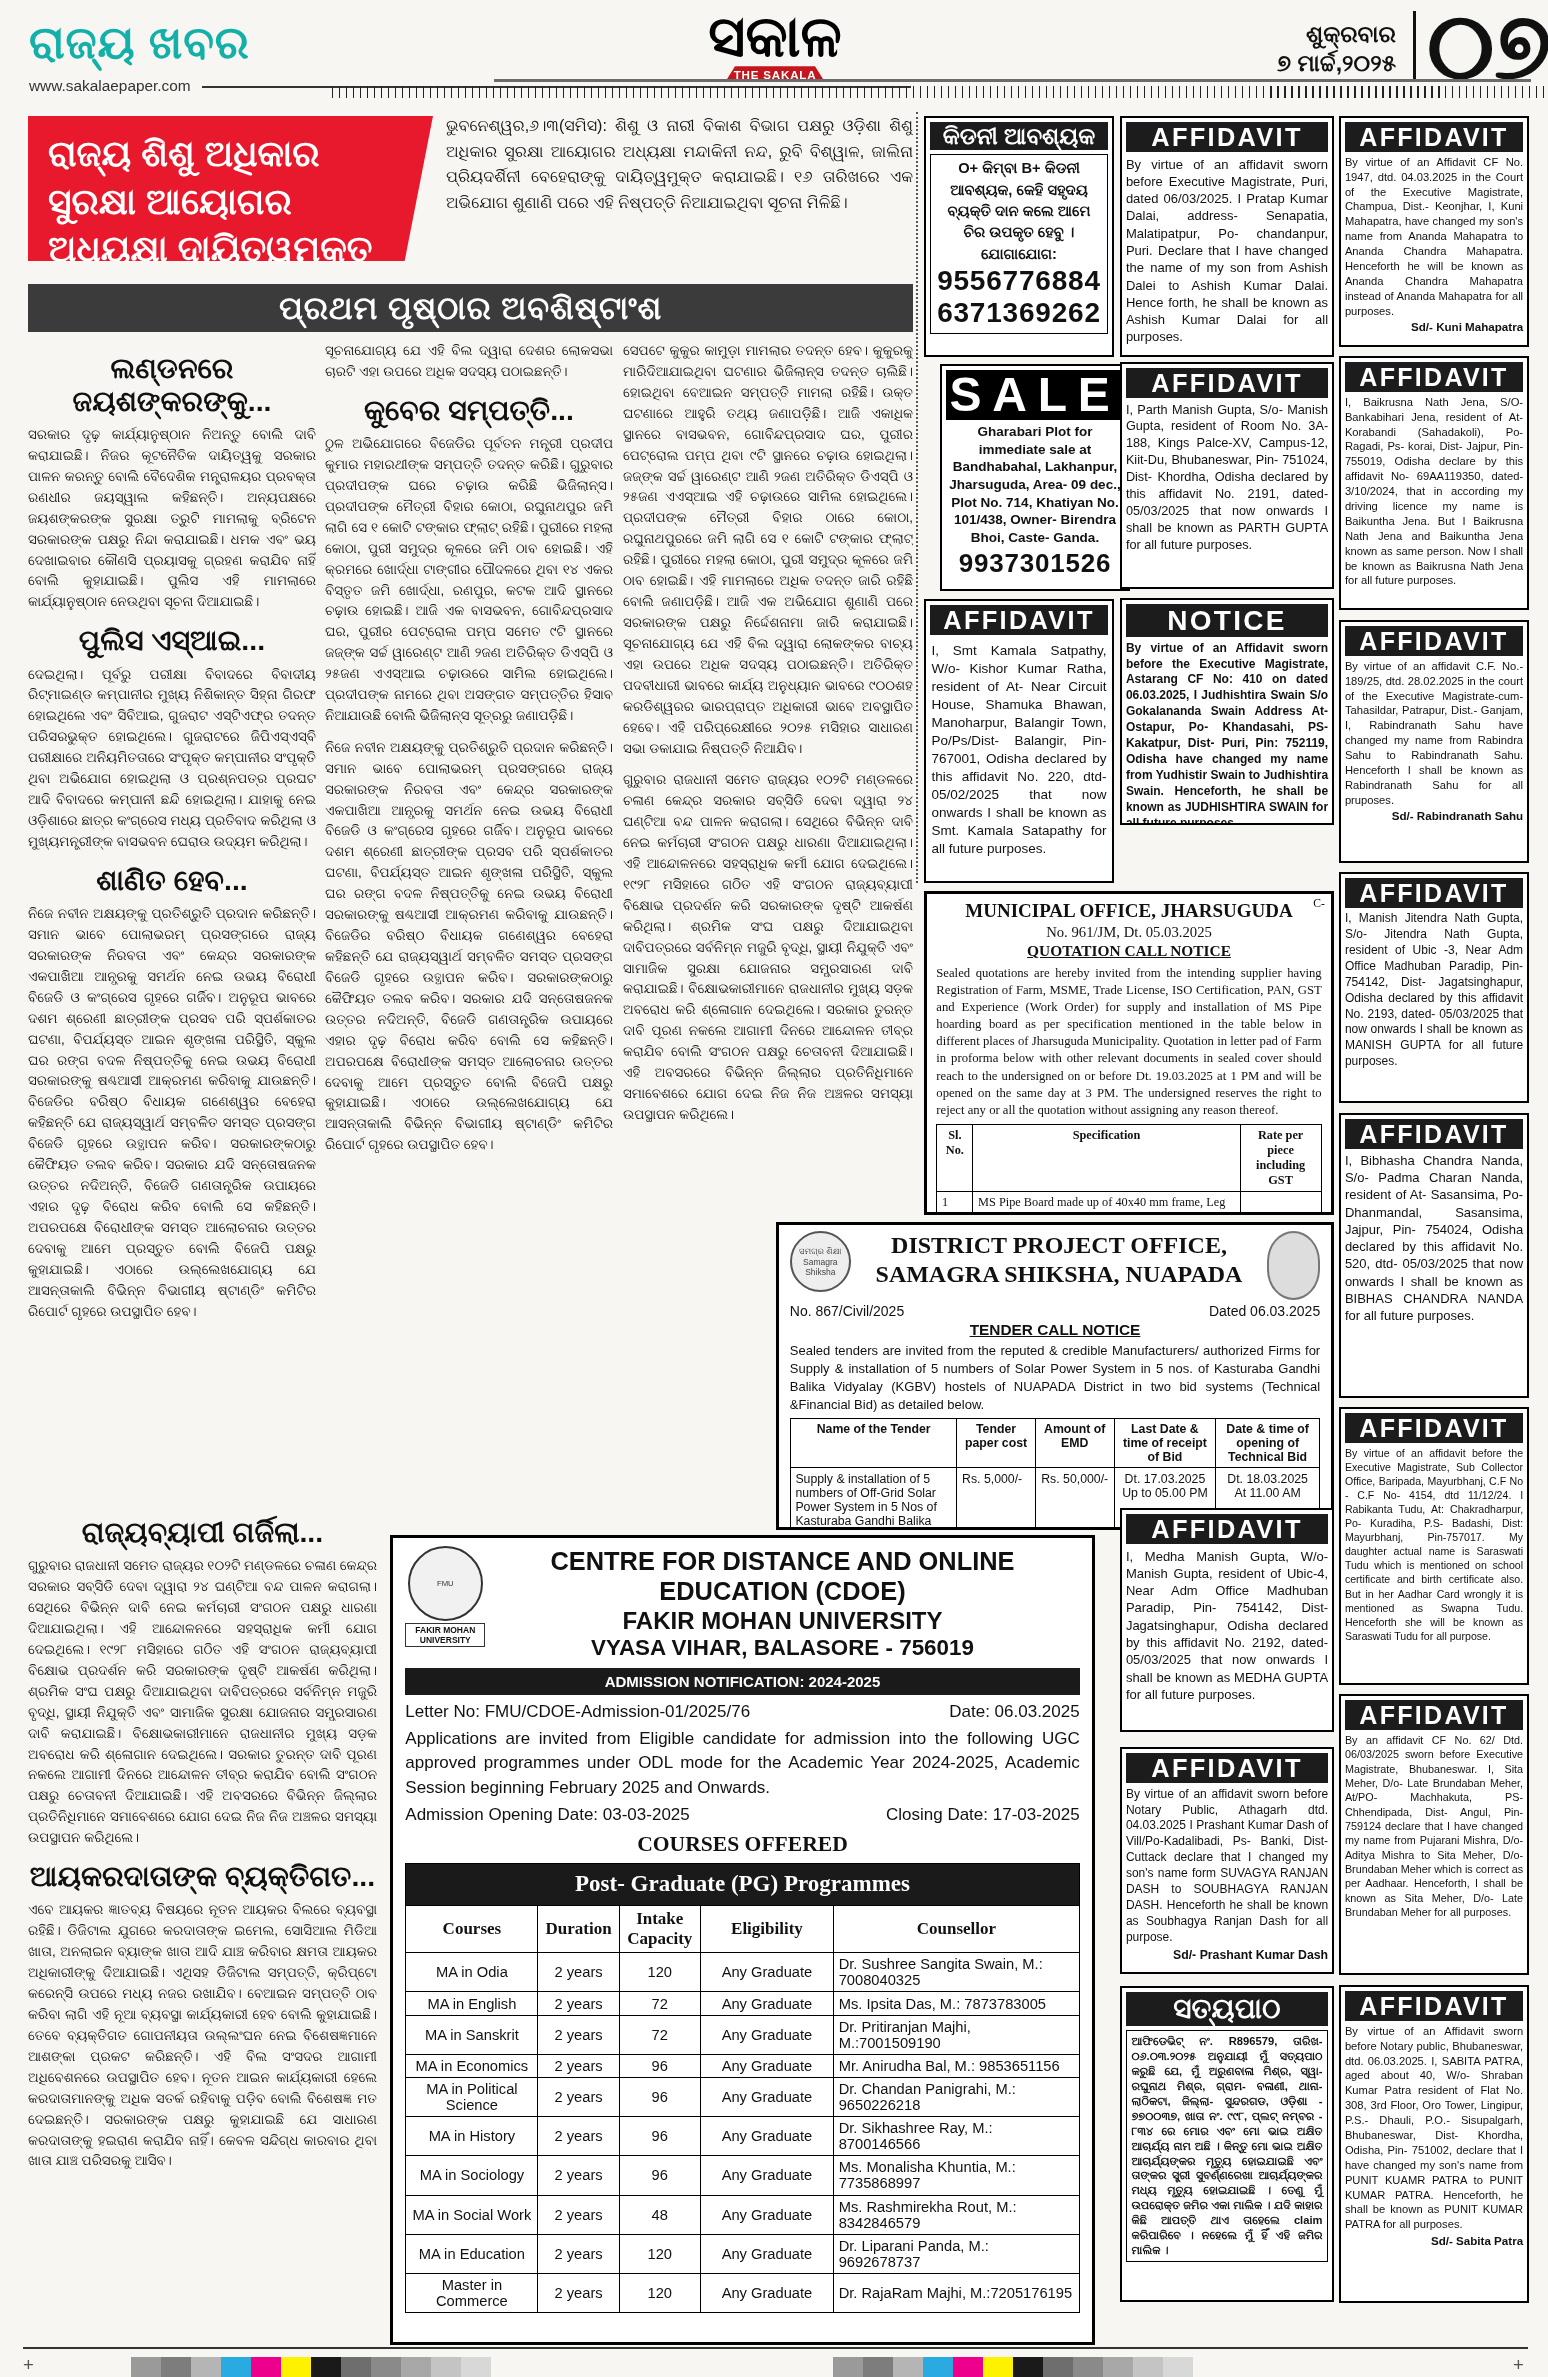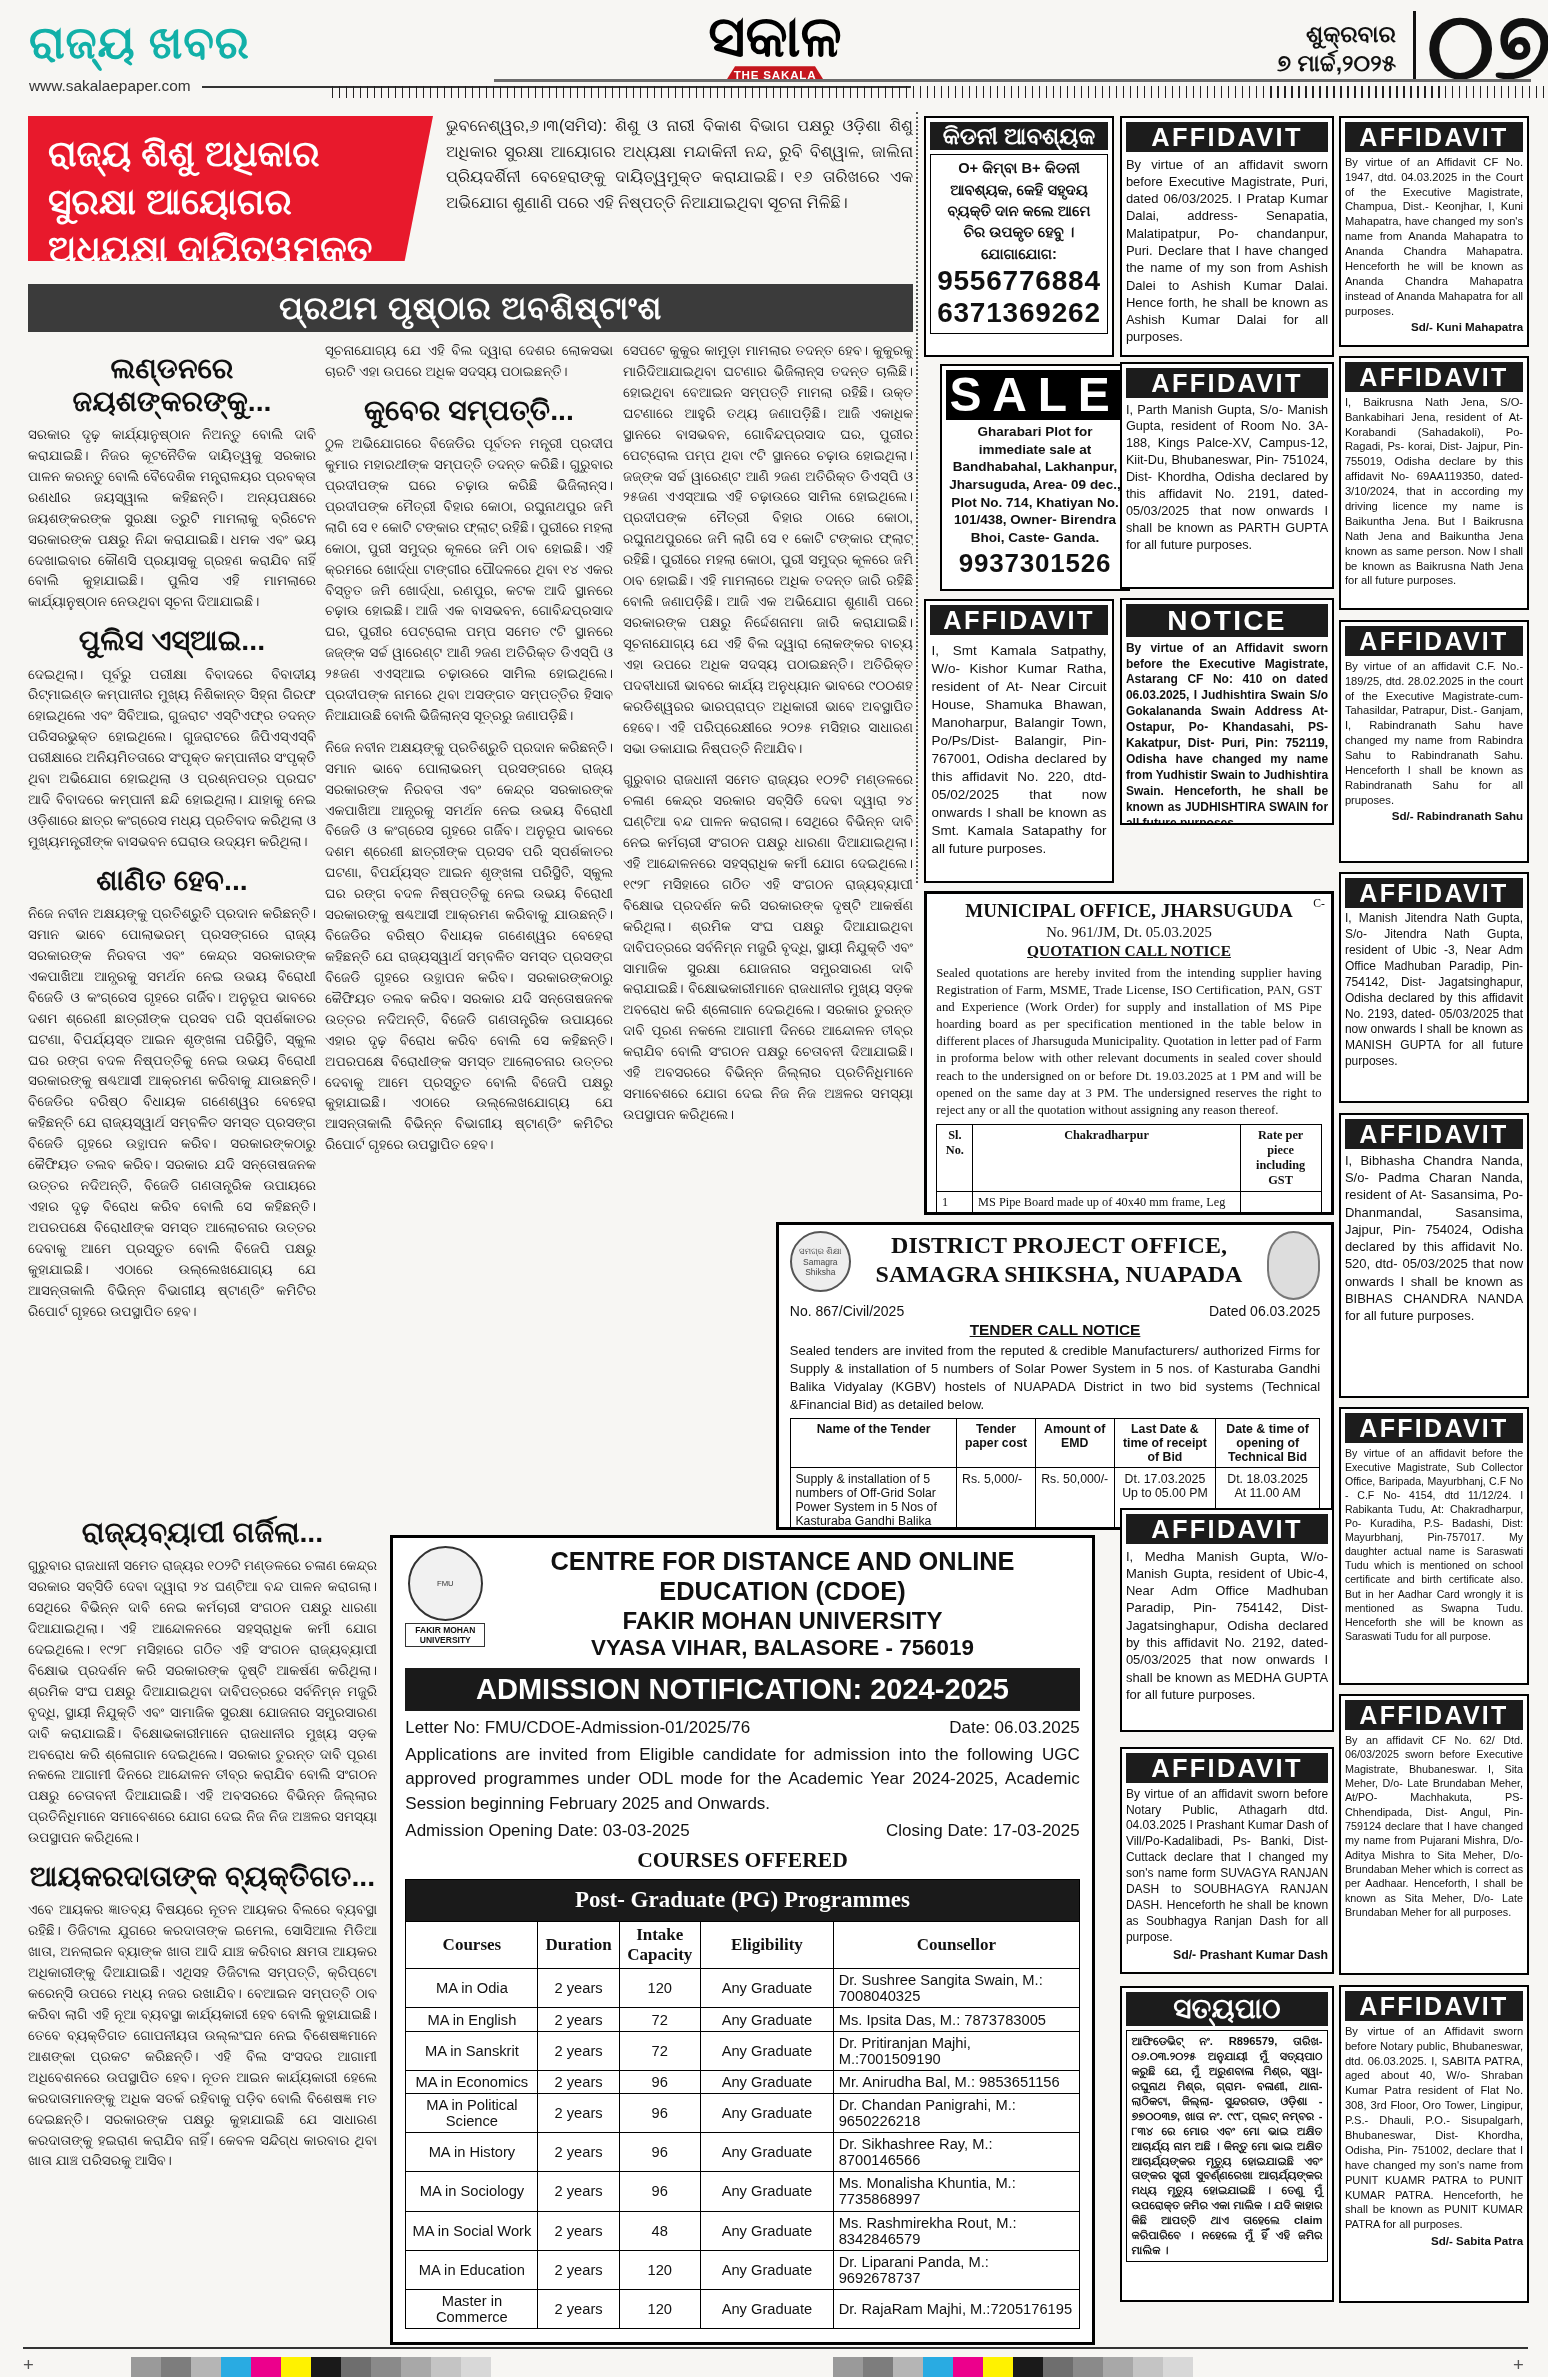--- a/index.html
+++ b/index.html
@@ -53,21 +53,21 @@
   .nua .tcn{font-size:15.4px;font-weight:bold;text-decoration:underline;text-align:center;margin:1.5px 0 3.1px;}
   .nua .body{font-size:13px;line-height:1.38;text-align:justify;}
   .logo-circ{width:57px;height:57px;border-radius:50%;border:2.3px solid #555;display:flex;align-items:center;
              justify-content:center;font-size:8.5px;text-align:center;color:#444;background:#eee;}
   .emblem{width:49px;height:65px;border-radius:50%/44%;border:2.3px solid #777;background:#ddd;}
   
   .cdoe{border:3.1px solid #000;background:#fff;padding:7.7px 12.3px;overflow:hidden;}
   .cdoe .t1{font-size:25.4px;font-weight:bold;text-align:center;line-height:1.2;}
   .cdoe .t2{font-size:24px;font-weight:bold;text-align:center;}
   .cdoe .t3{font-size:22.4px;font-weight:bold;text-align:center;}
-  .cdoe .adm{background:#1a1a1a;color:#fff;font-size:29px;font-weight:bold;text-align:center;
+  .cdoe .adm{background:#1a1a1a;color:#fff;font-size:15px;font-weight:bold;text-align:center;
              padding:4.6px 0;margin:7.7px 0;}
   .cdoe .row{display:flex;justify-content:space-between;font-size:17px;margin:4.6px 0;}
   .cdoe .intro{font-size:17px;line-height:1.45;text-align:justify;}
   .cdoe .co{font-family:"Liberation Serif",serif;font-size:21.6px;font-weight:bold;text-align:center;margin:6.2px 0;}
   .cdoe .pg{background:#1a1a1a;color:#fff;font-size:23px;font-weight:bold;text-align:center;padding:7.7px 0;}
   .ctable{border-collapse:collapse;width:100%;}
   .ctable th,.ctable td{border:1.5px solid #000;font-size:14.7px;padding:3.1px 4.6px;text-align:center;}
   .ctable th{font-family:"Liberation Serif",serif;font-size:17px;}
   .ctable td.l{text-align:left;}
   .fmu-logo{width:80px;text-align:center;}
@@ -186,21 +186,21 @@
   <div class="abs muni" style="left:924px;top:891px;width:410px;height:324px;">
     <div style="position:absolute;right:6.2px;top:3.1px;font-size:11.6px;">C-</div>
     <h1>MUNICIPAL OFFICE, JHARSUGUDA</h1>
     <div class="ref">No. 961/JM, Dt. 05.03.2025</div>
     <div class="qcn">QUOTATION CALL NOTICE</div>
     <div class="body">Sealed quotations are hereby invited from the intending supplier having Registration of Farm, MSME, Trade License, ISO Certification, PAN, GST and Experience (Work Order) for supply and installation of MS Pipe hoarding board as per specification mentioned in the table below in different places of Jharsuguda Municipality. Quotation in letter pad of Farm in proforma below with other relevant documents in sealed cover should reach to the undersigned on or before Dt. 19.03.2025 at 1 PM and will be opened on the same day at 3 PM. The undersigned reserves the right to reject any or all the quotation without assigning any reason thereof.</div>
     <table class="ntable">
       <tbody>
           <tr>
         <th style="width:26px;">Sl. No.</th>
-        <th>Chakradharpur</th>
+        <th>Specification</th>
         <th style="width:71px;">Rate per piece including GST</th>
       </tr>
       <tr>
         <td>1</td>
         <td>MS Pipe Board made up of 40x40 mm frame, Leg 50x50 mm MS Pipe two support in frame with ACP Sheet, radium writing, one coat primer and two coat enable paint, transporting, fitting and fixing in different place of Jharsuguda Municipality, size of board – 3 feet x 5 feet, length of leg – 7 feet(2 Ft. Grouting)  Total Length – 10 Feet.</td>
         <td></td>
       </tr>
     </tbody>
       </table>
 

